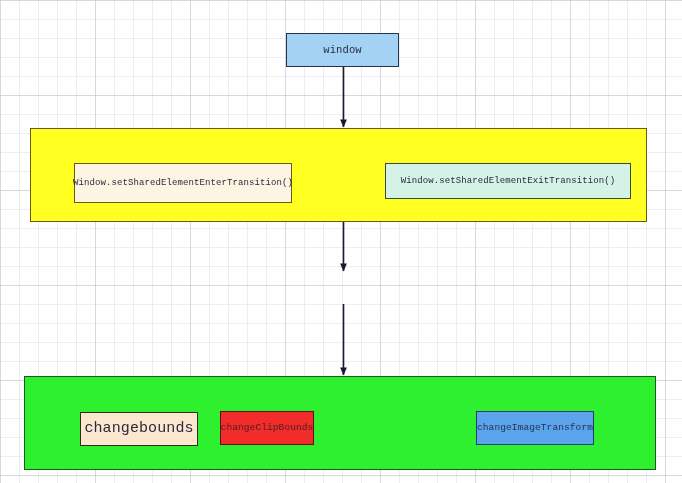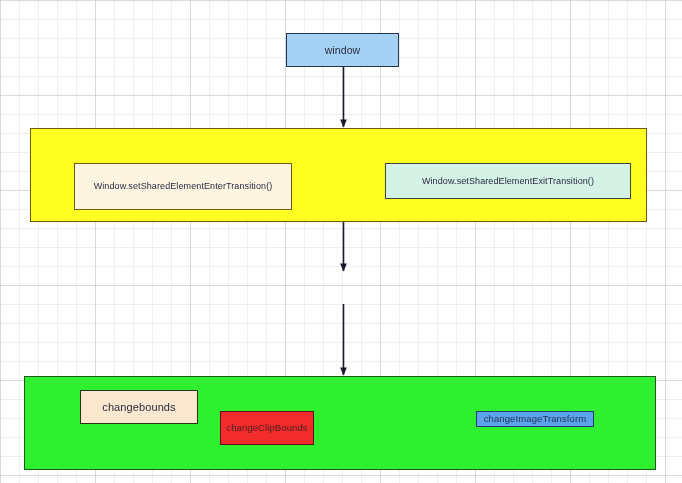--- a/index.html
+++ b/index.html
@@ -32,20 +32,21 @@
   .node {
     position: absolute;
     box-sizing: border-box;
     display: flex;
     align-items: center;
     justify-content: center;
     text-align: right;
     line-height: 1.15;
     color: #2a2a40;
     letter-spacing: 0.1px;
+    font-family: Liberation Mono, monospace;
   }
 
   
   .node-window {
     left: 286px;
     top: 33px;
     width: 113px;
     height: 34px;
     background: #a4d2f4;
     border: 1.6px solid #26334d;
@@ -61,21 +62,21 @@
     height: 94px;
     box-sizing: border-box;
     background: #ffff22;
     border: 1.8px solid #6b5a10;
   }
 
   .node-enter {
     left: 74px;
     top: 163px;
     width: 218px;
-    height: 47px;
+    height: 40px;
     background: #fdf5e2;
     border: 1.6px solid #6b5a10;
     font-size: 9px;
   }
 
   .node-exit {
     left: 385px;
     top: 163px;
     width: 246px;
     height: 36px;
@@ -102,26 +103,26 @@
     top: 376px;
     width: 632px;
     height: 94px;
     box-sizing: border-box;
     background: #2ef02e;
     border: 1.8px solid #1a5c1a;
   }
 
   .node-changebounds {
     left: 80px;
-    top: 390px;
+    top: 412px;
     width: 118px;
     height: 34px;
     background: #fbe8ce;
     border: 1.6px solid #2f2f18;
-    font-size: 11px;
+    font-size: 15px;
   }
 
   .node-changeclipbounds {
     left: 220px;
     top: 411px;
     width: 94px;
     height: 34px;
     background: #f22b2b;
     border: 1.6px solid #5e1010;
     font-size: 9.5px;
@@ -135,21 +136,21 @@
     height: 34px;
     background: #dcecf8;
     border: 1.6px solid #2f4a3a;
     font-size: 9.5px;
   }
 
   .node-changeimagetransform {
     left: 476px;
     top: 411px;
     width: 118px;
-    height: 16px;
+    height: 34px;
     background: #5ba4ec;
     border: 1.6px solid #1f3f6e;
     font-size: 9.5px;
     color: #233352;
   }
 
   .arrows {
     position: absolute;
     left: 0;
     top: 0;

